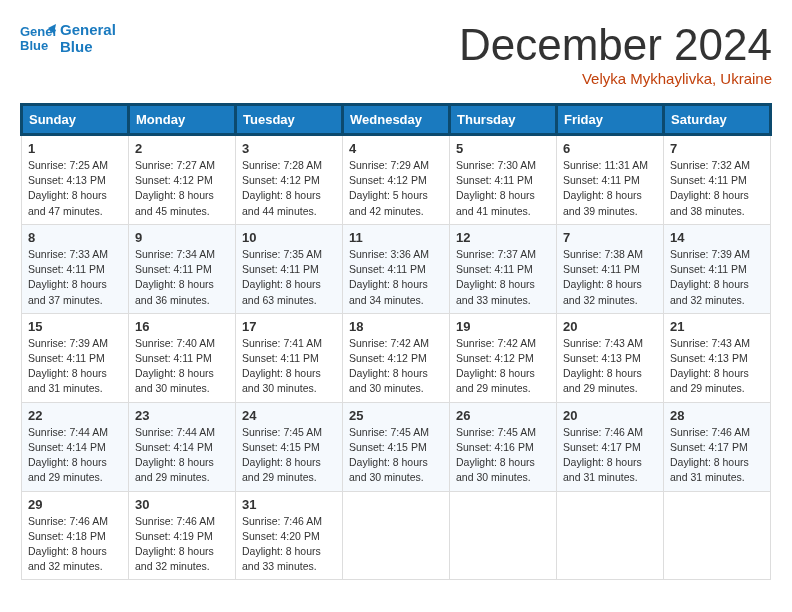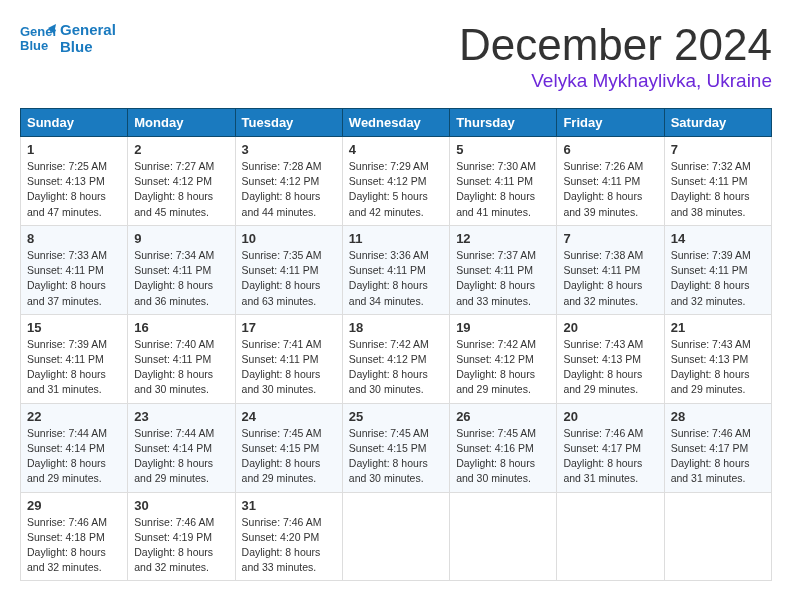--- a/index.html
+++ b/index.html
@@ -27,35 +27,35 @@
     }
     .title-block {
       text-align: right;
     }
     .month-title {
       font-size: 44px;
       color: #333;
       font-weight: normal;
     }
     .location {
-      font-size: 19px;
-      color: #6d28d9;
+      font-size: 15px;
+      color: #c2410c;
     }
     table {
       width: 100%;
       border-collapse: collapse;
     }
     thead tr th {
       background-color: #1a7abf;
       color: #fff;
       font-size: 13px;
       font-weight: bold;
       padding: 6px 6px;
       text-align: left;
-      border: 1px solid #0c4a6e;
+      border: 3px solid #0c4a6e;
     }
     tbody tr td {
       vertical-align: top;
       padding: 5px 6px;
       border: 1px solid #ddd;
       font-size: 10.5px;
       color: #333;
       width: calc(100% / 7);
       min-height: 70px;
       background: #fff;
@@ -143,21 +143,21 @@
           <span class="day-num">5</span>
         <div class="day-info">
           <span>Sunrise: 7:30 AM</span><br>
           <span>Sunset: 4:11 PM</span><br>
           <span>Daylight: 8 hours and 41 minutes.</span>
         </div>
         </td>
         <td>
           <span class="day-num">6</span>
         <div class="day-info">
-          <span>Sunrise: 7:26 AM</span><br>
+          <span>Sunrise: 11:31 AM</span><br>
           <span>Sunset: 4:11 PM</span><br>
           <span>Daylight: 8 hours and 39 minutes.</span>
         </div>
         </td>
         <td>
           <span class="day-num">7</span>
         <div class="day-info">
           <span>Sunrise: 7:32 AM</span><br>
           <span>Sunset: 4:11 PM</span><br>
           <span>Daylight: 8 hours and 38 minutes.</span>

